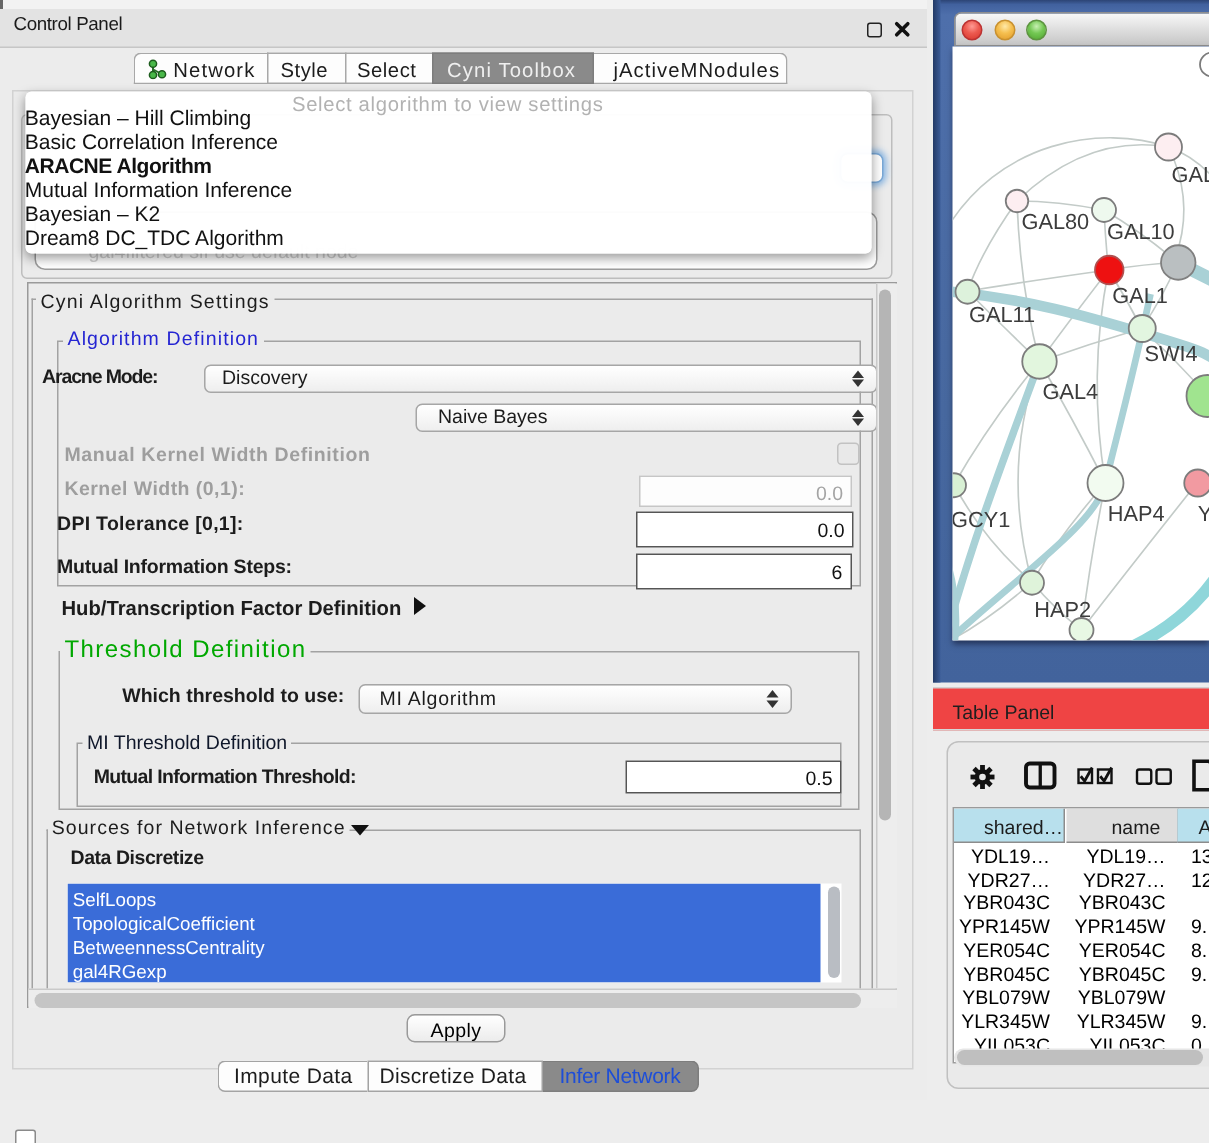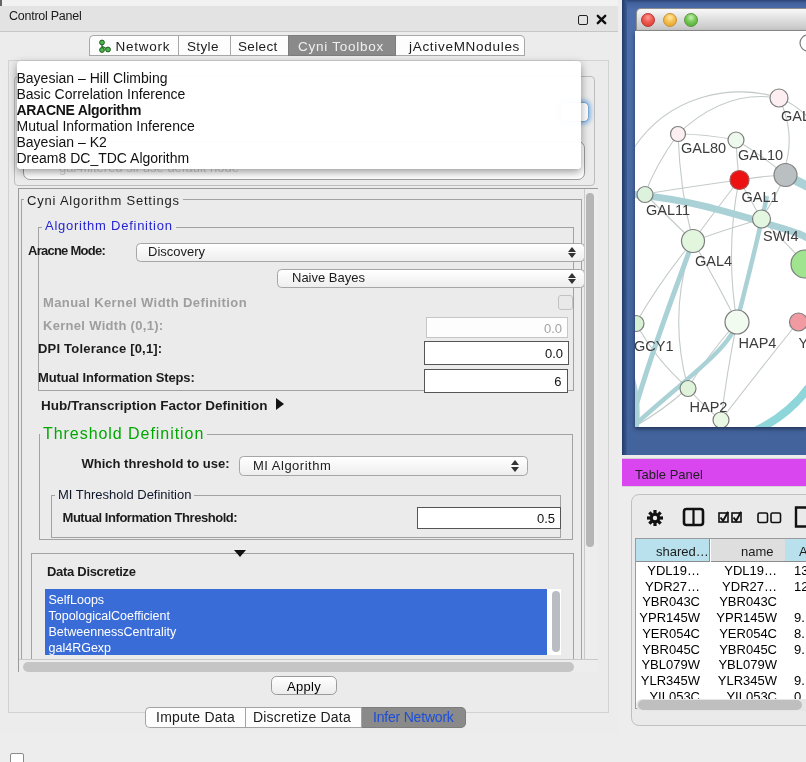--- a/index.html
+++ b/index.html
@@ -91,21 +91,21 @@
         <text x="60" y="235">GAL4</text>
         <text x="-1" y="320">GCY1</text>
         <text x="103.5" y="316.5">HAP4</text>
         <text x="163.5" y="316.5">YJL</text>
         <text x="54.5" y="380.5">HAP2</text>
       </g>
     </svg>
   </div>
 </div>
 
-<div class="abs" style="left:622px;top:458px;width:184px;height:29px;background:#d946ef;border-top:1px solid #d0d0d0;border-bottom:1px solid #d6d6d6;">
+<div class="abs" style="left:622px;top:458px;width:184px;height:29px;background:#ef4444;border-top:1px solid #d0d0d0;border-bottom:1px solid #d6d6d6;">
   <div class="lbl" style="left:13px;top:7.5px;font-size:13px;color:#1f1f1f;">Table Panel</div>
 </div>
 
 <div class="abs" style="left:631px;top:494px;width:190px;height:232px;background:#eaeaea;border:1px solid #c0c0c0;border-radius:8px;">
 
   <svg class="abs" style="left:0;top:0;" width="180" height="44" viewBox="0 0 180 44">
 
     <g transform="translate(23,23)">
       <g fill="#111">
         <circle r="5.2"></circle>
@@ -256,20 +256,21 @@
     <div class="abs combo" style="left:220px;top:267px;width:289px;height:19.5px;"></div>
     <div class="lbl" style="left:234px;top:268.5px;font-size:13px;letter-spacing:0.5px;">MI Algorithm</div>
 
     <div class="gbox" style="left:32px;top:305.5px;width:510px;height:43px;"></div>
     <div class="gcap lbl" style="left:36px;top:297.5px;font-size:13px;color:#0f172a;">MI Threshold Definition</div>
 
     <div class="lbl b" style="left:43.5px;top:320.5px;font-size:13px;letter-spacing:-0.45px;">Mutual Information Threshold:</div>
     <div class="field" style="left:397.5px;top:318px;width:144.5px;height:21.5px;padding:3px 5px 0 0;">0.5</div>
 
     <div class="gbox" style="left:12px;top:363.5px;width:543px;height:116px;border-bottom:none;"></div>
+    <div class="gcap lbl" style="left:12.5px;top:355px;font-size:13px;letter-spacing:0.7px;">Sources for Network Inference</div>
     <div class="abs" style="left:214.5px;top:361px;width:0;height:0;border-top:7px solid #111;border-left:6px solid transparent;border-right:6px solid transparent;"></div>
 
     <div class="lbl b" style="left:28px;top:374.5px;font-size:13px;letter-spacing:-0.3px;">Data Discretize</div>
 
     <div class="abs" style="left:26px;top:400px;width:516px;height:66px;background:#fff;overflow:hidden;">
       <div class="abs" style="left:0;top:0;width:502px;height:66px;background:#3a6cd8;color:#fff;font-size:12.5px;line-height:15.9px;padding:4px 0 0 3.5px;">SelfLoops<br>TopologicalCoefficient<br>BetweennessCentrality<br>gal4RGexp</div>
       <div class="abs" style="left:507px;top:2px;width:8px;height:61px;background:#b9bdc3;border-radius:4px;"></div>
     </div>
 
     <div class="abs" style="left:565px;top:0;width:14px;height:470px;background:#ededed;border-left:1px solid #c9c9c9;"></div>
@@ -286,20 +287,21 @@
     <div class="abs" style="left:0;top:0;width:99.5px;height:20.5px;background:#fdfdfd;border:1px solid #a3a3a3;border-right:none;border-radius:5px 0 0 5px;"></div>
     <div class="abs" style="left:99.5px;top:0;width:117px;height:20.5px;background:#fdfdfd;border:1px solid #a3a3a3;"></div>
     <div class="abs" style="left:216.5px;top:0;width:104.5px;height:20.5px;background:#8a8a8a;border:1px solid #7d7d7d;border-left:none;border-radius:0 5px 5px 0;"></div>
     <div class="lbl" style="left:11px;top:2px;font-size:14px;letter-spacing:0.25px;">Impute Data</div>
     <div class="lbl" style="left:108px;top:2px;font-size:14px;letter-spacing:0.2px;">Discretize Data</div>
     <div class="lbl" style="left:228px;top:2px;font-size:14px;letter-spacing:-0.2px;color:#1d4ed8;">Infer Network</div>
   </div>
 </div>
 
 <div class="abs" id="popup" style="left:16.5px;top:61px;width:564px;height:108px;background:rgba(255,255,255,0.97);border-radius:4px;box-shadow:0 3px 8px rgba(0,0,0,0.4);">
+  <div class="abs" style="left:0;top:1px;width:100%;text-align:center;color:#b2b2b2;font-size:13.5px;letter-spacing:0.45px;">Select algorithm to view settings</div>
   <div class="abs" style="left:0;top:10px;line-height:15.9px;color:#111;font-size:14px;">Bayesian – Hill Climbing<br>Basic Correlation Inference<br><span class="b" style="letter-spacing:-0.3px;">ARACNE Algorithm</span><br>Mutual Information Inference<br>Bayesian – K2<br>Dream8 DC_TDC Algorithm</div>
 </div>
 
 <div class="abs" style="left:10px;top:753px;width:14px;height:14px;background:#fff;border:1px solid #8a8a8a;border-radius:2px;"></div>
 
 <style>
 .combo { background:linear-gradient(180deg,#ffffff,#eeeeee); border:1px solid #a6a6a6; border-radius:4.5px; }
 .combo::after { content:""; position:absolute; right:8px; top:3px; width:0; height:0; border-left:4.5px solid transparent; border-right:4.5px solid transparent; border-bottom:5.5px solid #333; }
 .combo::before { content:""; position:absolute; right:8px; bottom:3px; width:0; height:0; border-left:4.5px solid transparent; border-right:4.5px solid transparent; border-top:5.5px solid #333; }
 </style>

